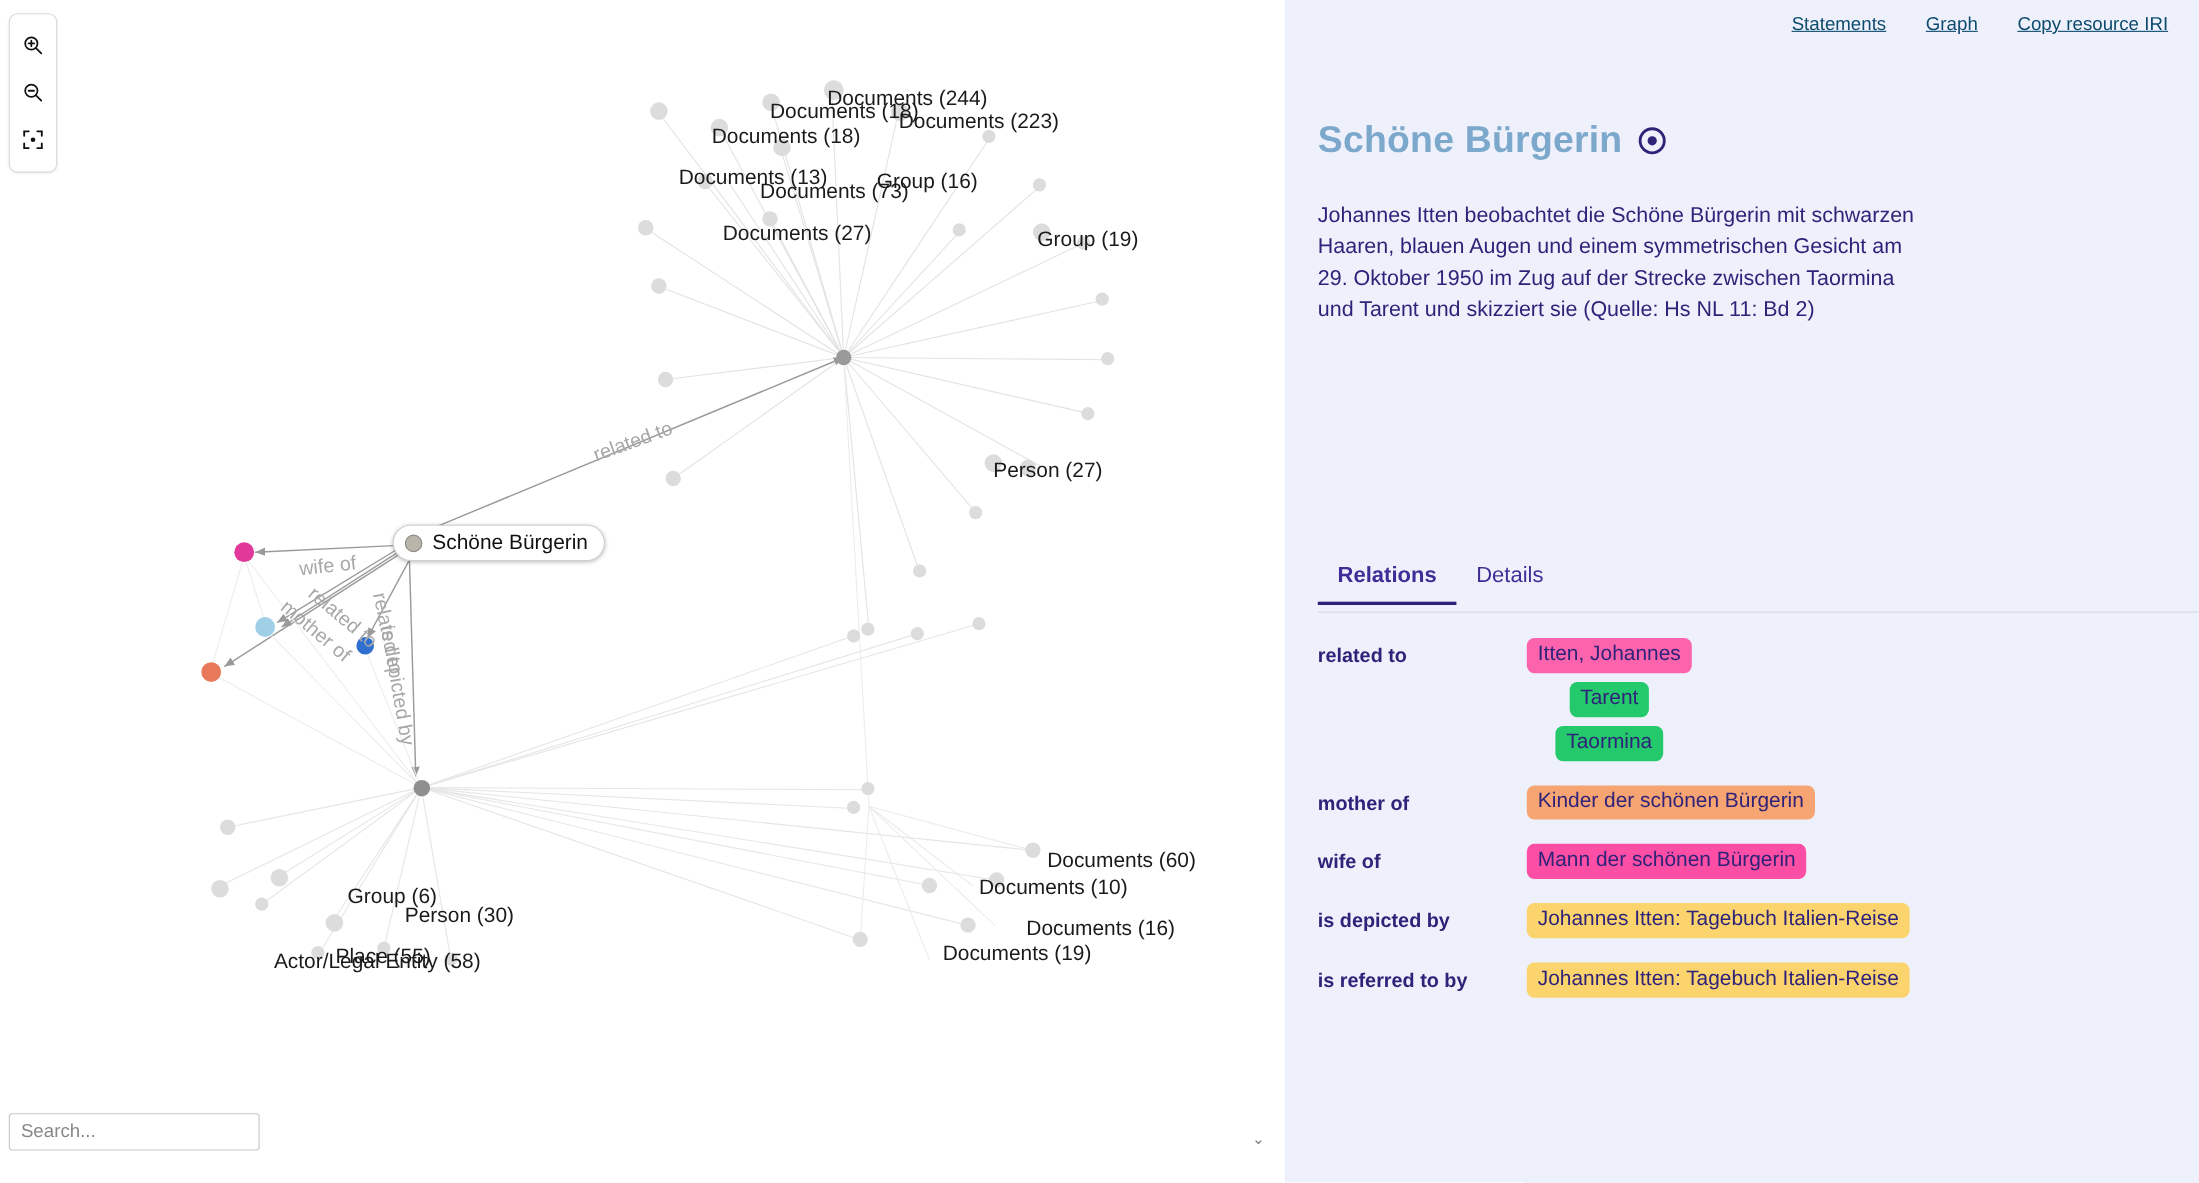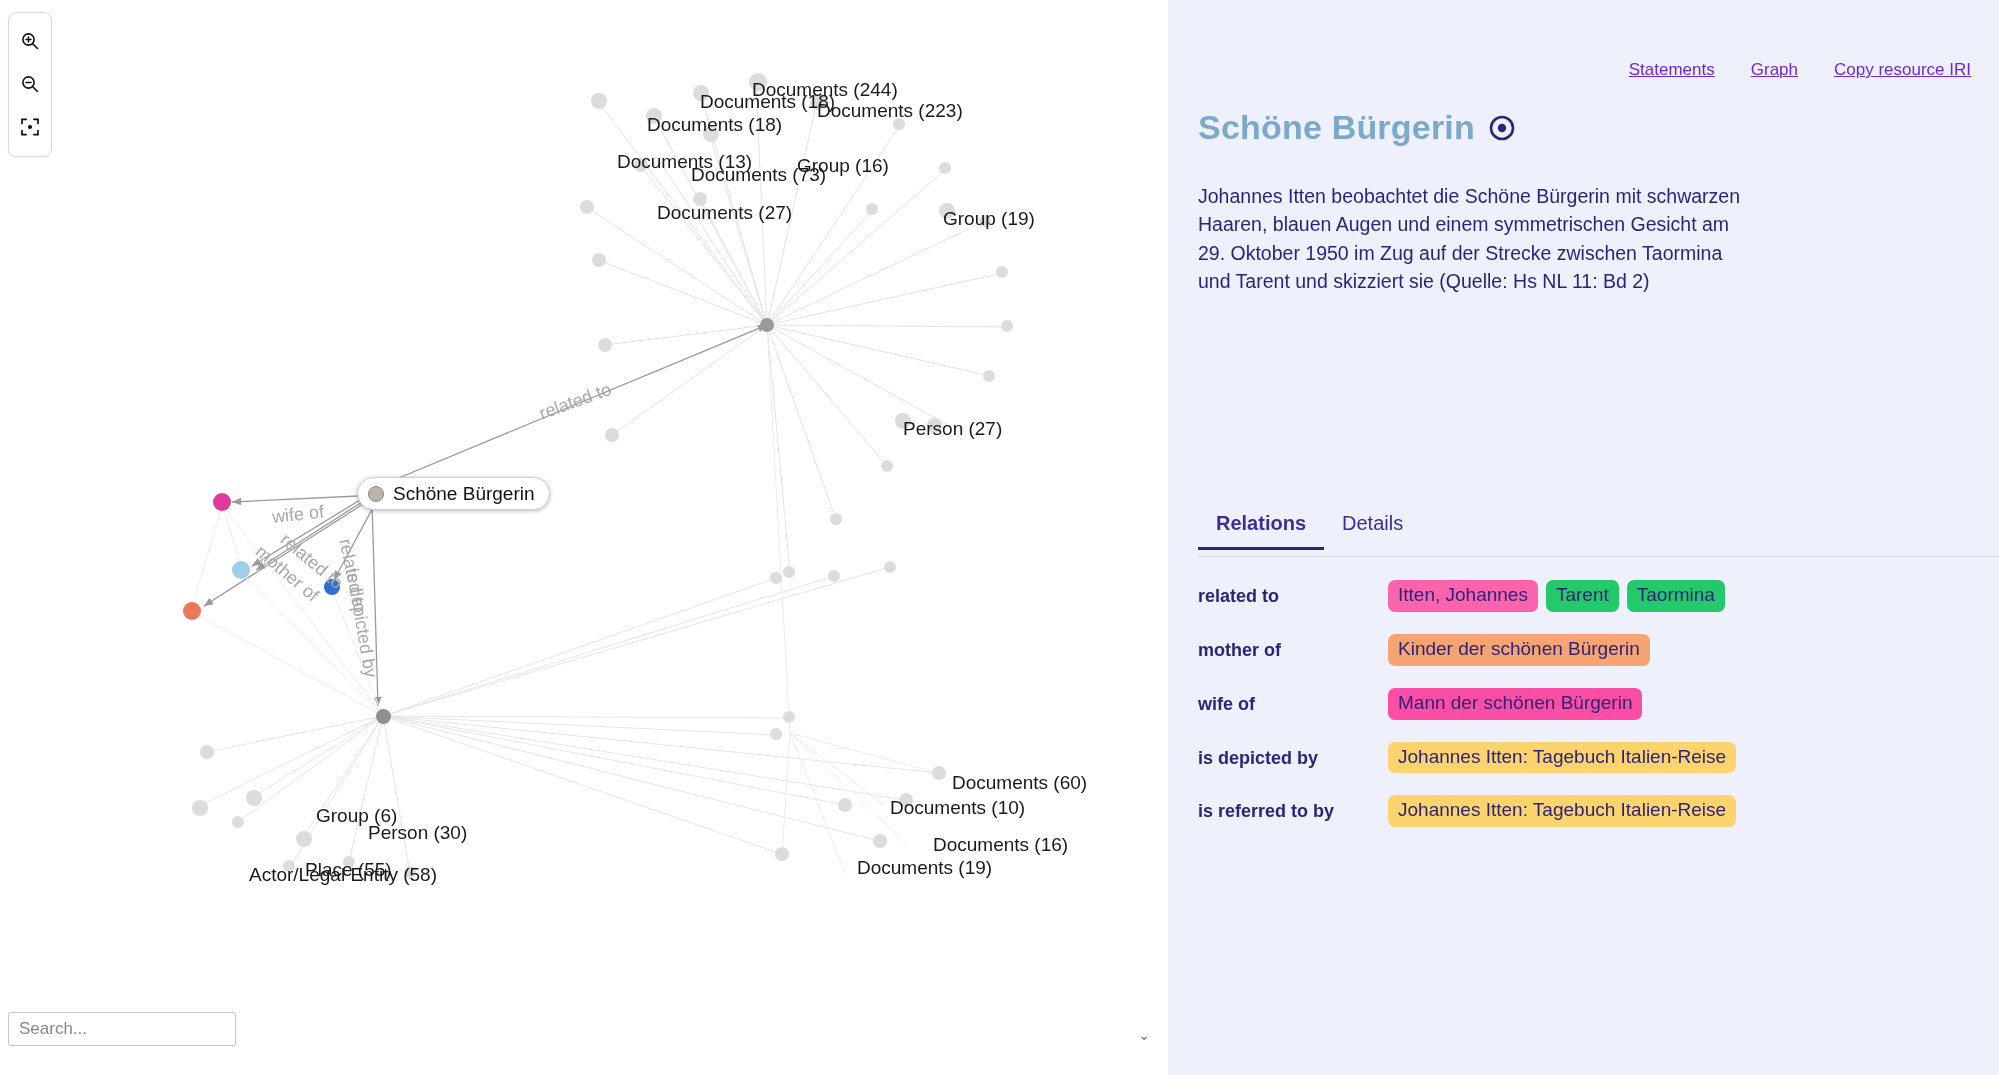--- a/index.html
+++ b/index.html
@@ -103,24 +103,23 @@
     background: #eef1fb;
     height: 1075px;
     overflow: hidden;
   }
   #top-links {
     position: absolute; right: 28px; top: 12px;
     display: flex; gap: 36px;
     font-size: 17px;
   }
   #top-links a {
-    color: #6d28d9;
+    color: #0c4a6e;
     text-decoration: underline;
     cursor: pointer;
-    margin-top: 48px;
   }
 
   #res-title-row {
     position: absolute; left: 30px; top: 108px;
     display: flex; align-items: center; gap: 14px;
   }
   #res-title {
     font-size: 34px; font-weight: bold;
     color: #7ca8cc;
     letter-spacing: .2px;
@@ -166,21 +165,21 @@
     display: flex; align-items: flex-start;
     margin-bottom: 22px;
   }
   .rel-label {
     flex: 0 0 190px;
     font-size: 18px; font-weight: bold;
     color: #2f2379;
     padding-top: 6px;
     text-align: left;
   }
-  .rel-values { display: flex; flex-direction: row; gap: 8px; align-items: center; }
+  .rel-values { display: flex; flex-direction: column; gap: 8px; align-items: center; }
   .chip {
     display: inline-block;
     padding: 4px 10px 6px 10px;
     border-radius: 7px;
     font-size: 19px;
     color: #2f2379;
     line-height: 1.15;
     cursor: pointer;
     white-space: nowrap;
   }

